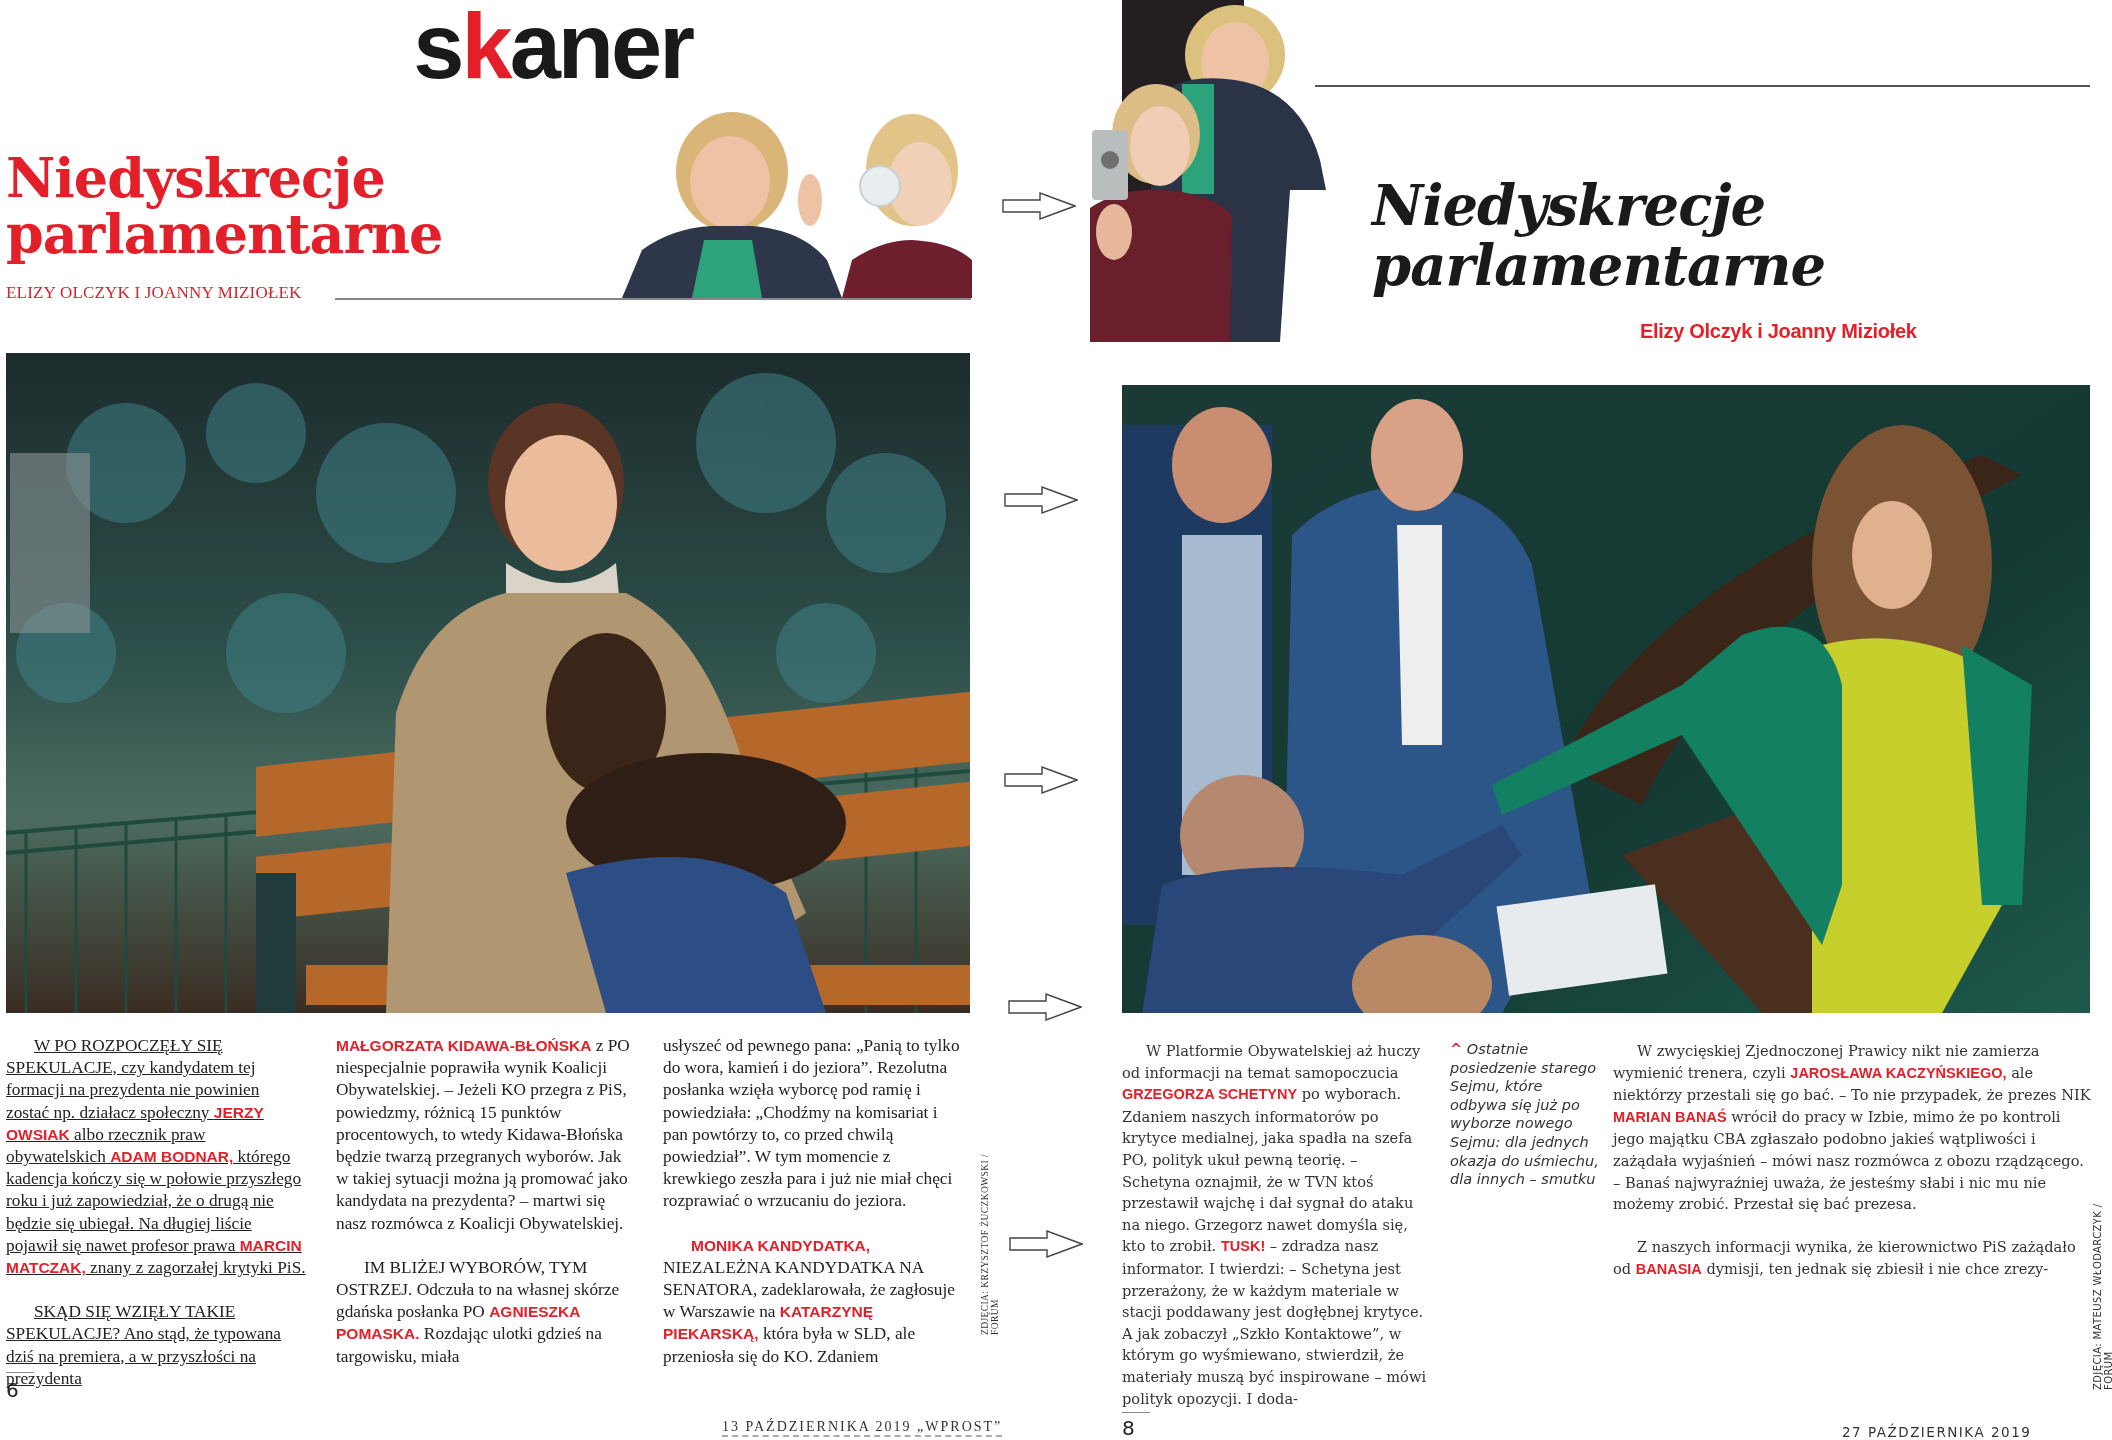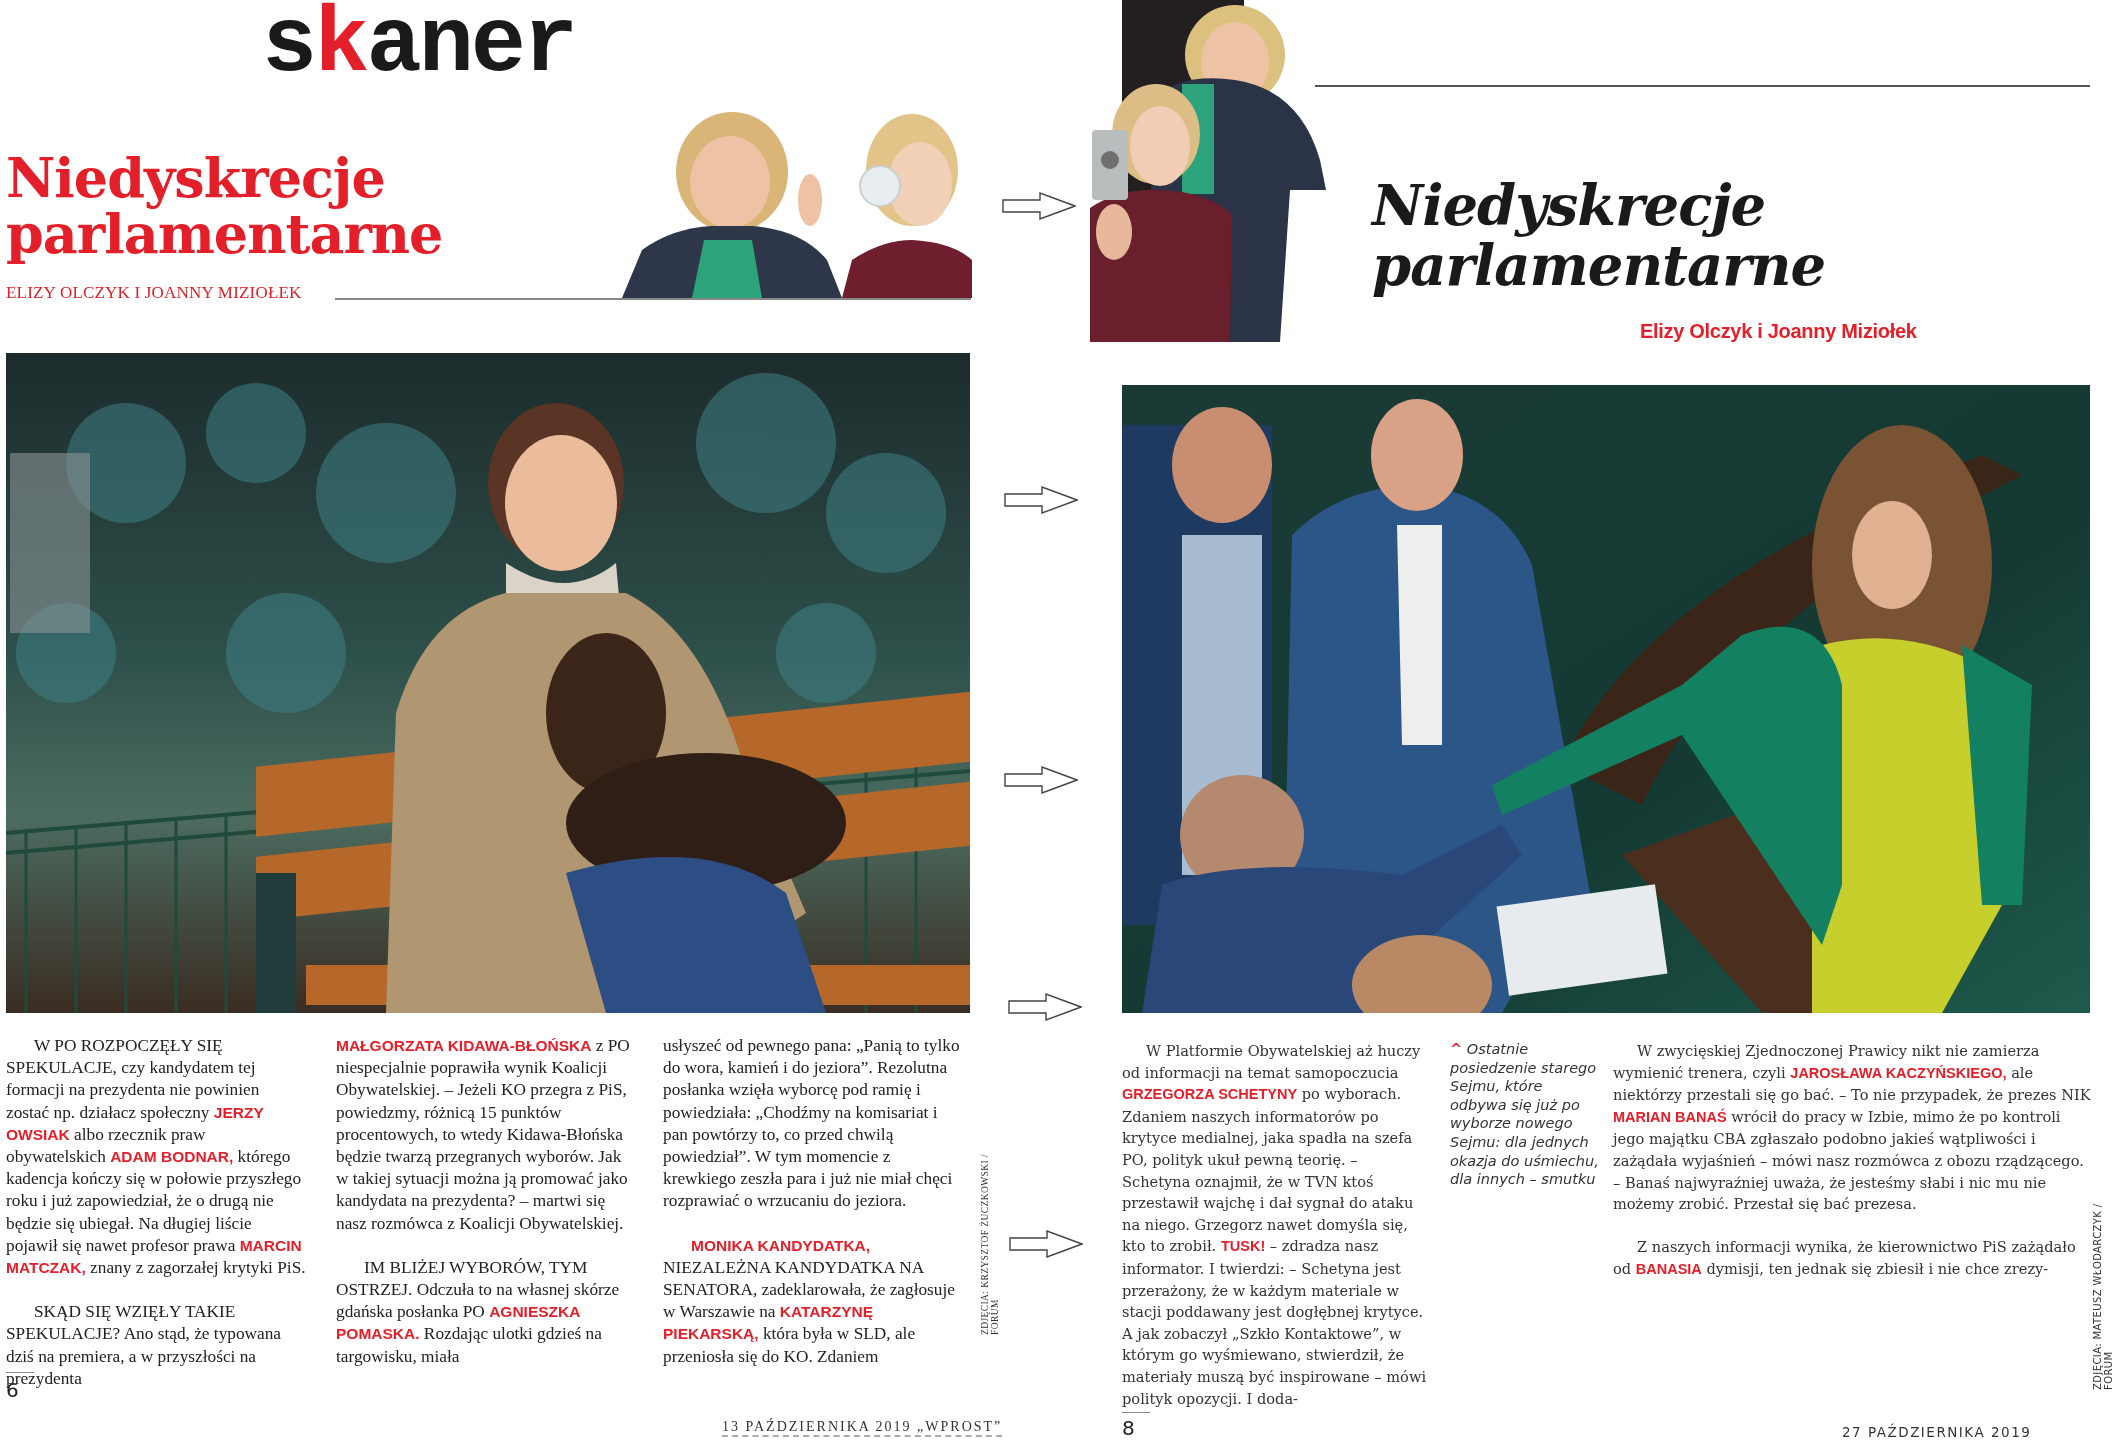--- a/index.html
+++ b/index.html
@@ -4,23 +4,24 @@
   <style>
     * { box-sizing: border-box; margin: 0; padding: 0; }
     html, body { width: 2112px; height: 1440px; background: #ffffff; overflow: hidden; }
     body { position: relative; font-family: "DejaVu Serif", serif; color: #222; }
 
     .abs { position: absolute; }
 
     
     .logo {
       left: 262px; top: 6px; width: 430px; height: 80px;
-      font-family: Liberation Mono, monospace; font-weight: 900; font-size: 92px;
+      font-family: Liberation Sans, sans-serif; font-weight: 900; font-size: 92px;
       line-height: 80px; letter-spacing: -3px; color: #1a1a1a;
       white-space: nowrap;
+      text-align: right;
     }
     .logo .k { color: #e3202a; }
 
     .hl-left {
       left: 6px; top: 150px; width: 520px;
       font-family: "DejaVu Serif", serif; font-weight: 900; font-size: 54px;
       line-height: 56px; color: #e3202a; letter-spacing: -1px;
     }
     .byline-left {
       left: 6px; top: 283px; font-family: "Liberation Serif", serif;
@@ -38,21 +39,21 @@
     .photo-left { left: 6px; top: 353px; width: 964px; height: 660px; }
     .photo-right { left: 1122px; top: 385px; width: 968px; height: 628px; }
 
     .cols { font-family: "Liberation Serif", serif; font-size: 17.3px; line-height: 22.2px; color: #222; }
     .col { position: absolute; }
     .col p { text-indent: 28px; margin-bottom: 22px; }
     .col p.noindent { text-indent: 0; }
     .red { color: #e3202a; font-family: "Liberation Sans", sans-serif; font-weight: 700; font-size: 15.5px; }
     .sc { font-variant: small-caps; }
 
-    .l-col1 { left: 6px; top: 1035px; width: 300px; }
+    .l-col1 { left: 6px; top: 1035px; width: 300px; text-decoration: underline; }
     .l-col2 { left: 336px; top: 1035px; width: 300px; }
     .l-col3 { left: 663px; top: 1035px; width: 300px; }
 
     .pageno { font-family: "DejaVu Sans", sans-serif; font-size: 20px; color: #222; }
     .pageno-rule { height: 1px; background: #888; width: 28px; }
 
     .credit-v {
       writing-mode: vertical-rl; transform: rotate(180deg);
       font-family: "Liberation Serif", serif; font-size: 9.5px; letter-spacing: 0.4px; color: #333;
     }

